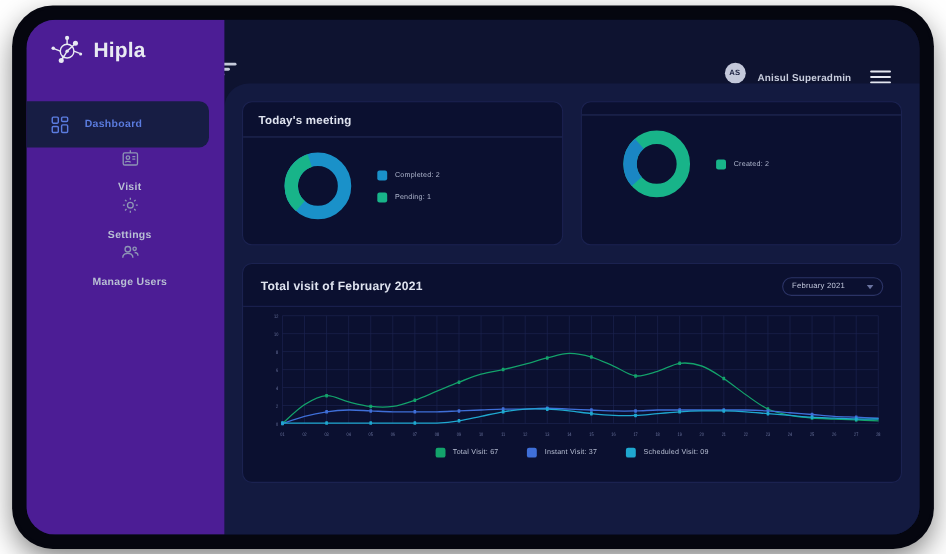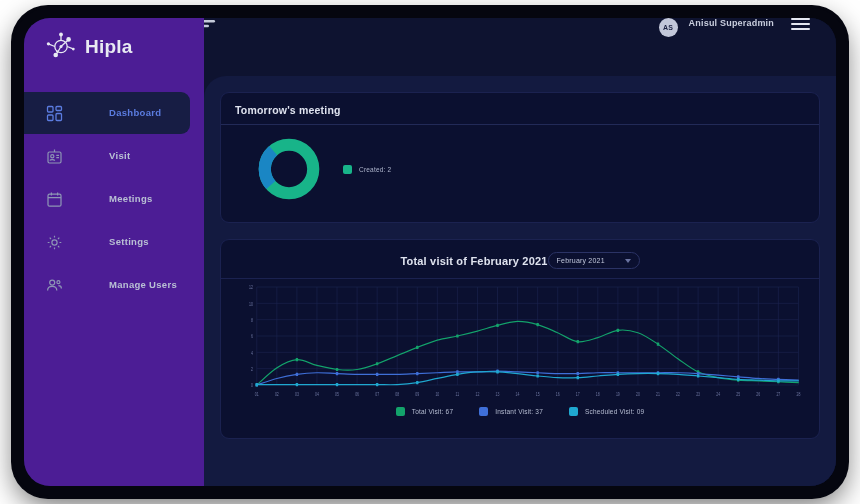--- a/index.html
+++ b/index.html
@@ -42,35 +42,35 @@
   .brand-name {
     color:#e8eaf2; font-size:19px; font-weight:700; letter-spacing:.2px;
   }
   .nav { margin-top:16px; }
   .nav-item {
     height:42px; display:flex; align-items:center; gap:14px;
     padding-left:22px; margin-right:14px;
     color:#b9c0d4; font-size:9.5px; font-weight:600; letter-spacing:.3px;
     position:relative; cursor:pointer;
   }
-  .nav-item + .nav-item { margin-top:1px; }
+  .nav-item + .nav-item { margin-top:1px;flex-direction:column; }
   .nav-item .ico { width:17px; height:17px; flex:0 0 17px; display:block; }
   .nav-item.active {
     background:#171d44; border-radius:0 9px 9px 0; color:#5b7ce0;
   }
   .nav-item.active .ico { color:#5b7ce0; }
-  .nav-label { line-height:1;margin-left:32px; }
+  .nav-label { line-height:1; }
 
   
   .main {
     flex:1; min-width:0; display:flex; flex-direction:column;
     background:#0e1330;
   }
   .topbar {
-    height:58px; display:flex; align-items:flex-start; justify-content:flex-end;
+    height:58px; display:flex; align-items:flex-end; justify-content:flex-end;
     padding-right:26px; gap:11px; flex:0 0 58px;
   }
   .filter-icon { margin-right:auto; margin-left:-8px; }
   .avatar {
     width:19px; height:19px; border-radius:50%;
     background:#c3c8da; color:#1b2140;
     font-size:7px; font-weight:700;
     display:flex; align-items:center; justify-content:center;
     letter-spacing:.2px;
   }
@@ -109,21 +109,21 @@
 
   
   .panel {
     margin-top:16px; height:200px;
     background:#0b1030;
     border:1px solid #1b2250;
     border-radius:9px;
     padding:12px 16px 0 16px;
     position:relative;
   }
-  .panel-head { display:flex; align-items:center; justify-content:center; }
+  .panel-head { display:flex; align-items:center; justify-content:space-between; }
   .panel-title { color:#dfe3ef; font-size:11px; font-weight:600; letter-spacing:.2px; }
   .select {
     width:92px; height:17px; border:1px solid #2b3365; border-radius:9px;
     display:flex; align-items:center; justify-content:space-between;
     padding:0 8px; cursor:pointer;
   }
   .select-value { color:#c2c8dc; font-size:7px; letter-spacing:.2px; }
   .caret { width:0;height:0;border-left:3.5px solid transparent;border-right:3.5px solid transparent;border-top:4px solid #6a73a0; }
   .panel-rule { height:1px; background:#1b2250; margin:9px -16px 0 -16px; }
   .plot { margin-top:4px; height:118px; }
@@ -184,31 +184,20 @@
               <line x1="8.5" y1="1.5" x2="8.5" y2="4"></line>
               <circle cx="6.3" cy="8.3" r="1.6"></circle>
               <line x1="10.3" y1="7.4" x2="13" y2="7.4"></line>
               <line x1="10.3" y1="9.6" x2="13" y2="9.6"></line>
               <path d="M3.8 12.6c.6-1.3 4.2-1.3 5 0"></path>
             </svg>
           </span>
           <span class="nav-label">Visit</span>
         </div>
 
-        <div class="nav-item">
-          <span class="ico">
-            <svg viewBox="0 0 17 17" width="17" height="17" fill="none" stroke="#8d95b5" stroke-width="1.25">
-              <rect x="2" y="3.2" width="13" height="12" rx="1.5"></rect>
-              <line x1="2" y1="6.6" x2="15" y2="6.6"></line>
-              <line x1="5.4" y1="1.6" x2="5.4" y2="4.4"></line>
-              <line x1="11.6" y1="1.6" x2="11.6" y2="4.4"></line>
-            </svg>
-          </span>
-          <span class="nav-label">Meetings</span>
-        </div>
 
 
         <div class="nav-item">
           <span class="ico">
             <svg viewBox="0 0 17 17" width="17" height="17" fill="none" stroke="#8d95b5" stroke-width="1.2">
               <circle cx="8.5" cy="8.5" r="2.6"></circle>
               <path d="M8.5 1.7v1.8M8.5 13.5v1.8M1.7 8.5h1.8M13.5 8.5h1.8M3.7 3.7l1.3 1.3M12 12l1.3 1.3M13.3 3.7L12 5M5 12l-1.3 1.3"></path>
             </svg>
           </span>
           <span class="nav-label">Settings</span>
@@ -244,23 +233,44 @@
           <span></span>
             <span></span>
             <span></span>
         </span>
       </header>
 
       <div class="content">
 
         <div class="cards">
 
-
           <div class="card">
-            <div class="card-title">Tomorrow's meeting</div>
+            <div class="card-title">Today's meeting</div>
+            <div class="card-rule"></div>
+            <div class="card-body">
+              <span class="donut">
+                <svg viewBox="0 0 42 42" width="64" height="64">
+                  <circle cx="21" cy="21" r="15.9" fill="none" stroke="#1a91c9" stroke-width="8"></circle>
+                  <circle cx="21" cy="21" r="15.9" fill="none" stroke="#18b489" stroke-width="8" stroke-dasharray="33.3 66.7" stroke-dashoffset="-61" transform="rotate(-90 21 21)"></circle>
+                </svg>
+              </span>
+              <div class="legend">
+                <div class="legend-row">
+                  <span class="swatch" style="background:#1a91c9"></span>
+                  <span class="legend-text">Completed: 2</span>
+                </div>
+                <div class="legend-row">
+                  <span class="swatch" style="background:#18b489"></span>
+                  <span class="legend-text">Pending: 1</span>
+                </div>
+              </div>
+            </div>
+          </div>
+
+          <div class="card">
             <div class="card-rule"></div>
             <div class="card-body">
               <span class="donut">
                 <svg viewBox="0 0 42 42" width="64" height="64">
                   <circle cx="21" cy="21" r="15.9" fill="none" stroke="#18b489" stroke-width="8"></circle>
                   <circle cx="21" cy="21" r="15.9" fill="none" stroke="#1a86c4" stroke-width="8" stroke-dasharray="25 75" stroke-dashoffset="-63" transform="rotate(-90 21 21)"></circle>
                 </svg>
               </span>
               <div class="legend">
                 <div class="legend-row">

